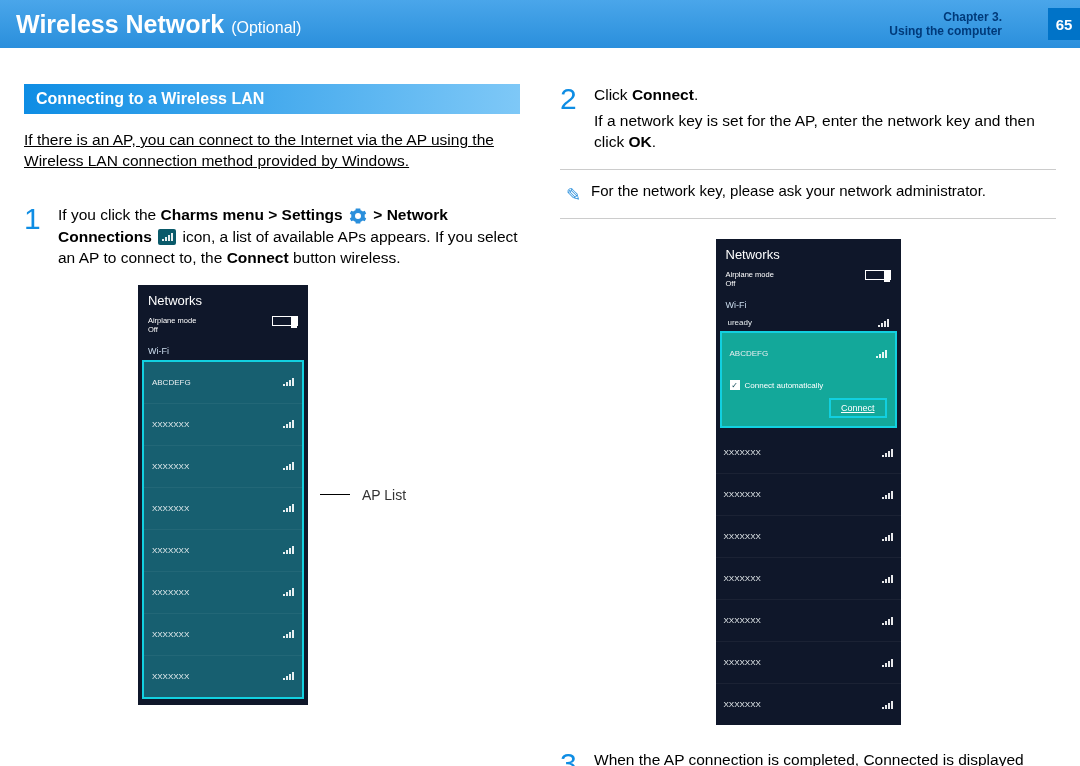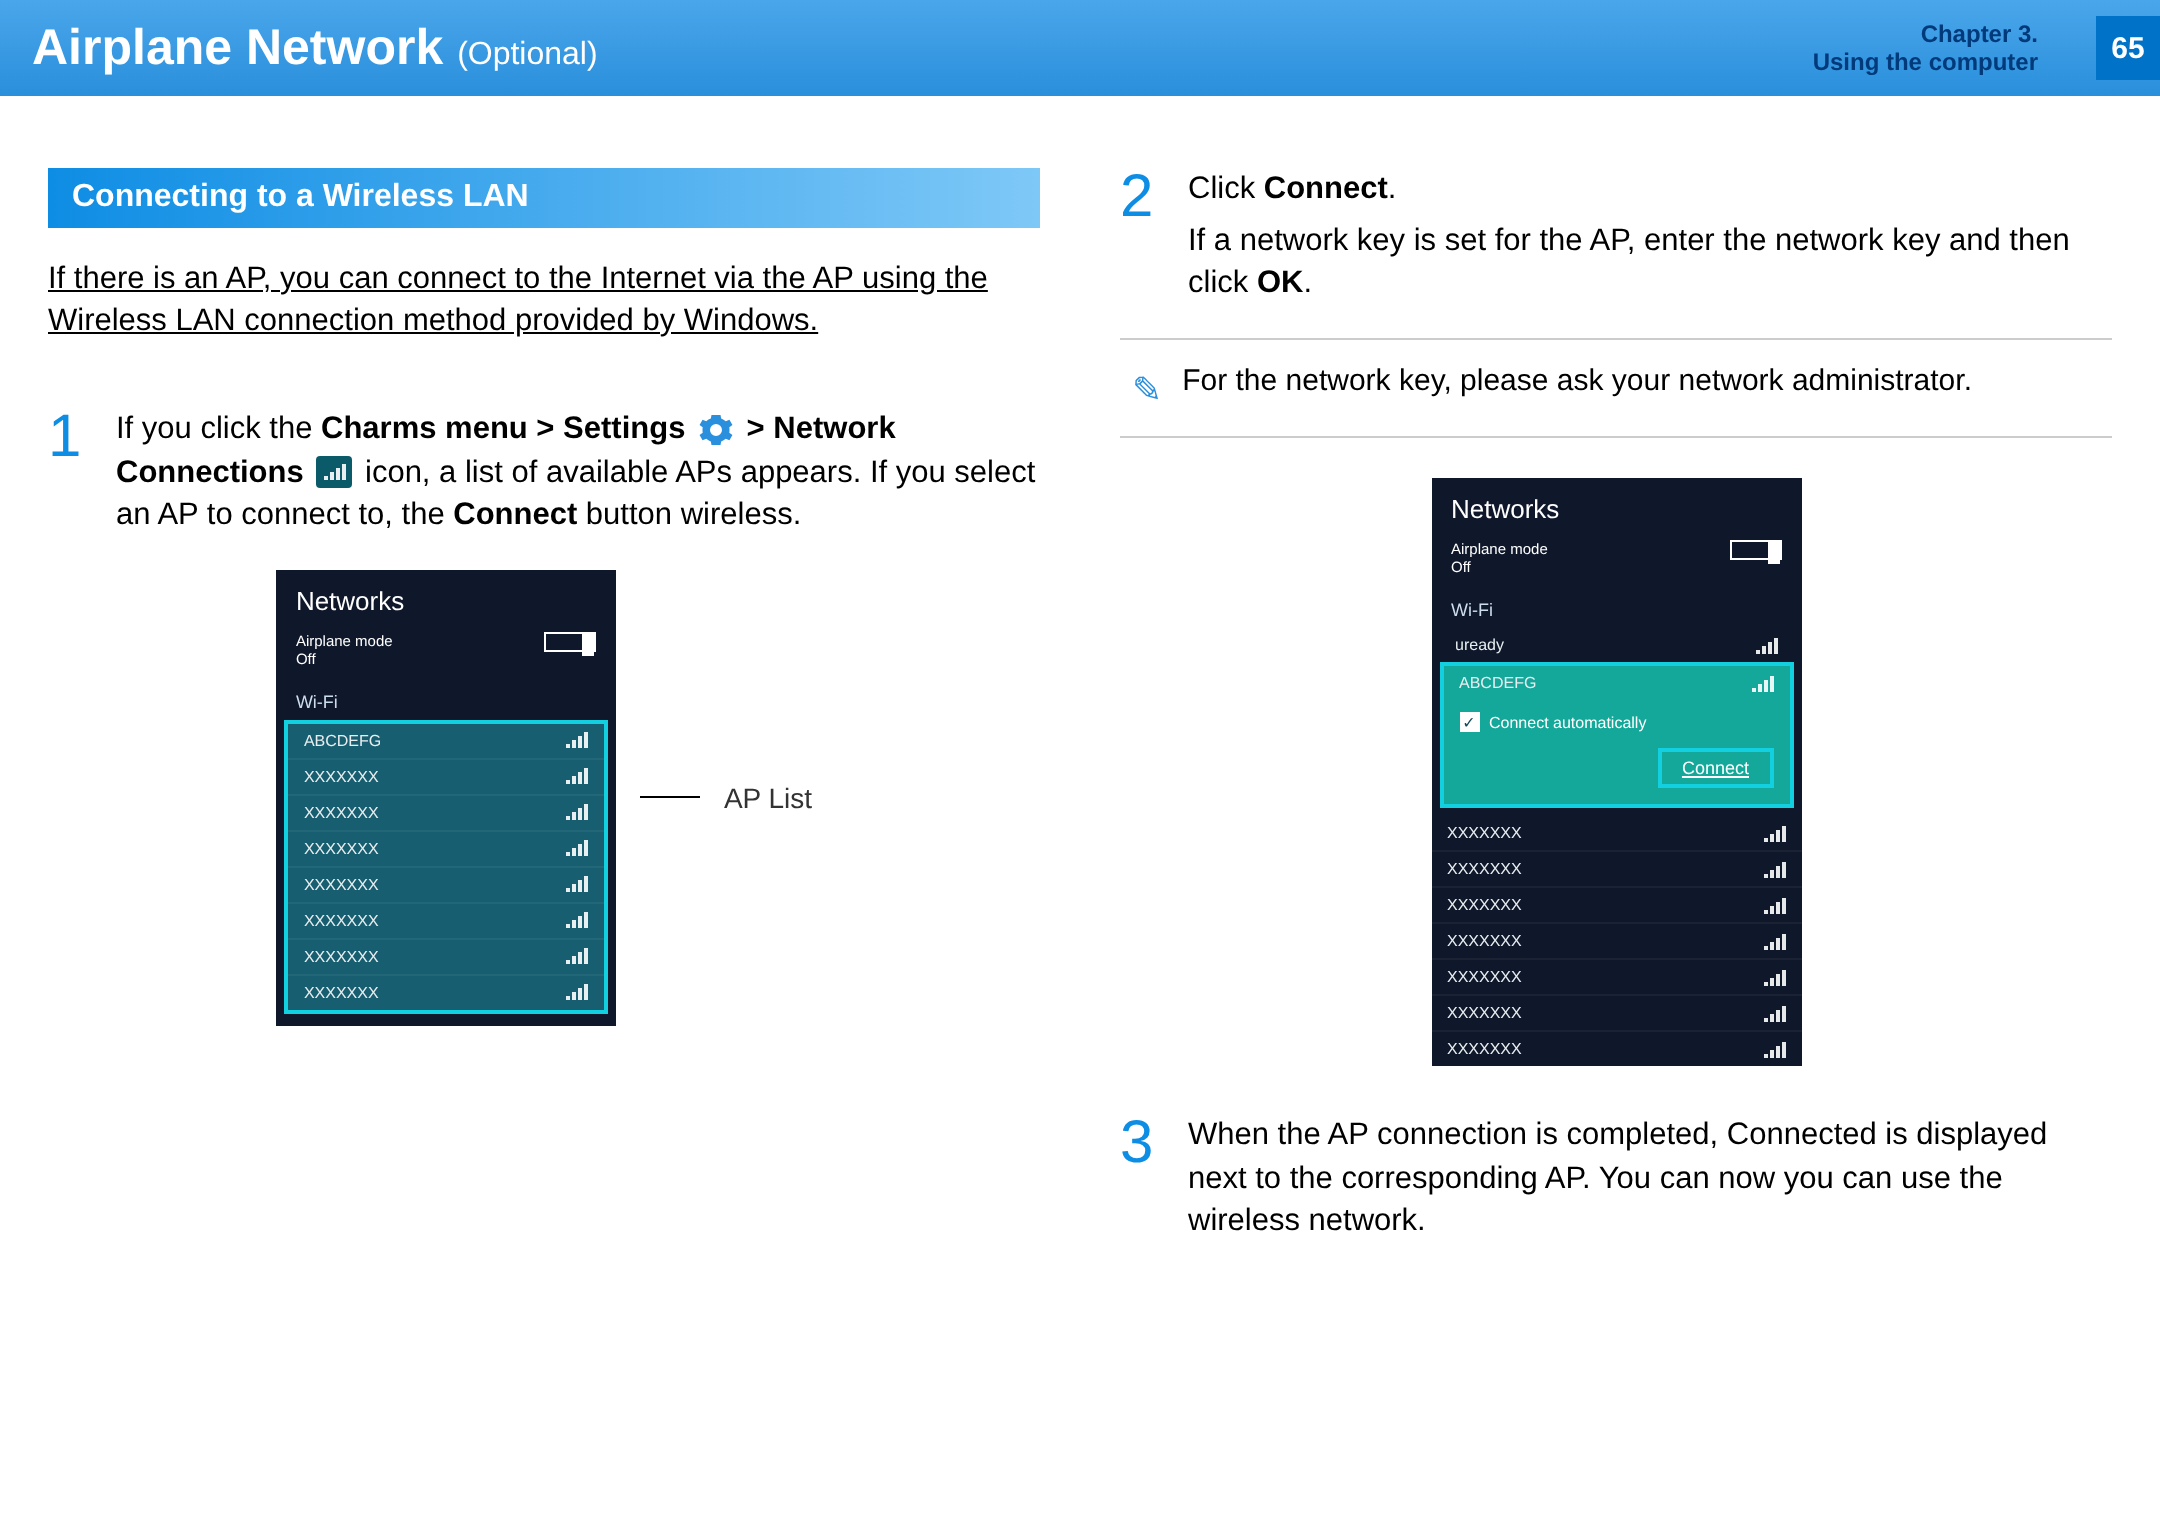--- a/index.html
+++ b/index.html
@@ -18,21 +18,21 @@
     display: flex;
     align-items: center;
     justify-content: space-between;
     padding: 0 0 0 16px;
   }
   .header-title { font-size: 25px; font-weight: 700; }
   .header-title .optional { font-weight: 400; font-size: 16px; }
   .header-right {
     display: flex;
     align-items: center;
-    gap: 9px;
+    gap: 26px;
     font-size: 12px;
     font-weight: 700;
     color: #003a7a;
   }
   .header-right .page-no {
     background: #0073c8;
     color: #fff;
     width: 32px;
     height: 32px;
     display: flex;
@@ -123,21 +123,21 @@
   .section-label { font-size: 9px; padding: 6px 10px 4px 10px; color: #cde; }
   .ap-box {
     border: 2px solid #12d0e0;
     margin: 0 4px 6px 4px;
     background: #175f70;
   }
   .ap-item {
     display: flex;
     justify-content: space-between;
     align-items: center;
-    padding: 4px 8px;
+    padding: 16px 8px;
     font-size: 8px;
     color: #e8eef0;
   }
   .ap-item + .ap-item { border-top: 1px solid rgba(255,255,255,0.05); }
   .sig {
     display: inline-flex;
     align-items: flex-end;
     gap: 1px;
     height: 8px;
   }
@@ -176,21 +176,21 @@
     text-decoration: underline;
   }
   .clearfix::after { content: ""; display: table; clear: both; }
   b { font-weight: 700; }
 </style>
 </head>
 <body>
 
 <div class="header">
   <div class="header-title">
-    <span>Airplane Network</span>
+    <span>Wireless Network</span>
     <span class="optional">(Optional)</span>
   </div>
   <div class="header-right">
     <div class="chapter">
       <div>Chapter 3.</div>
       <div>Using the computer</div>
     </div>
     <div class="page-no">65</div>
   </div>
 </div>

